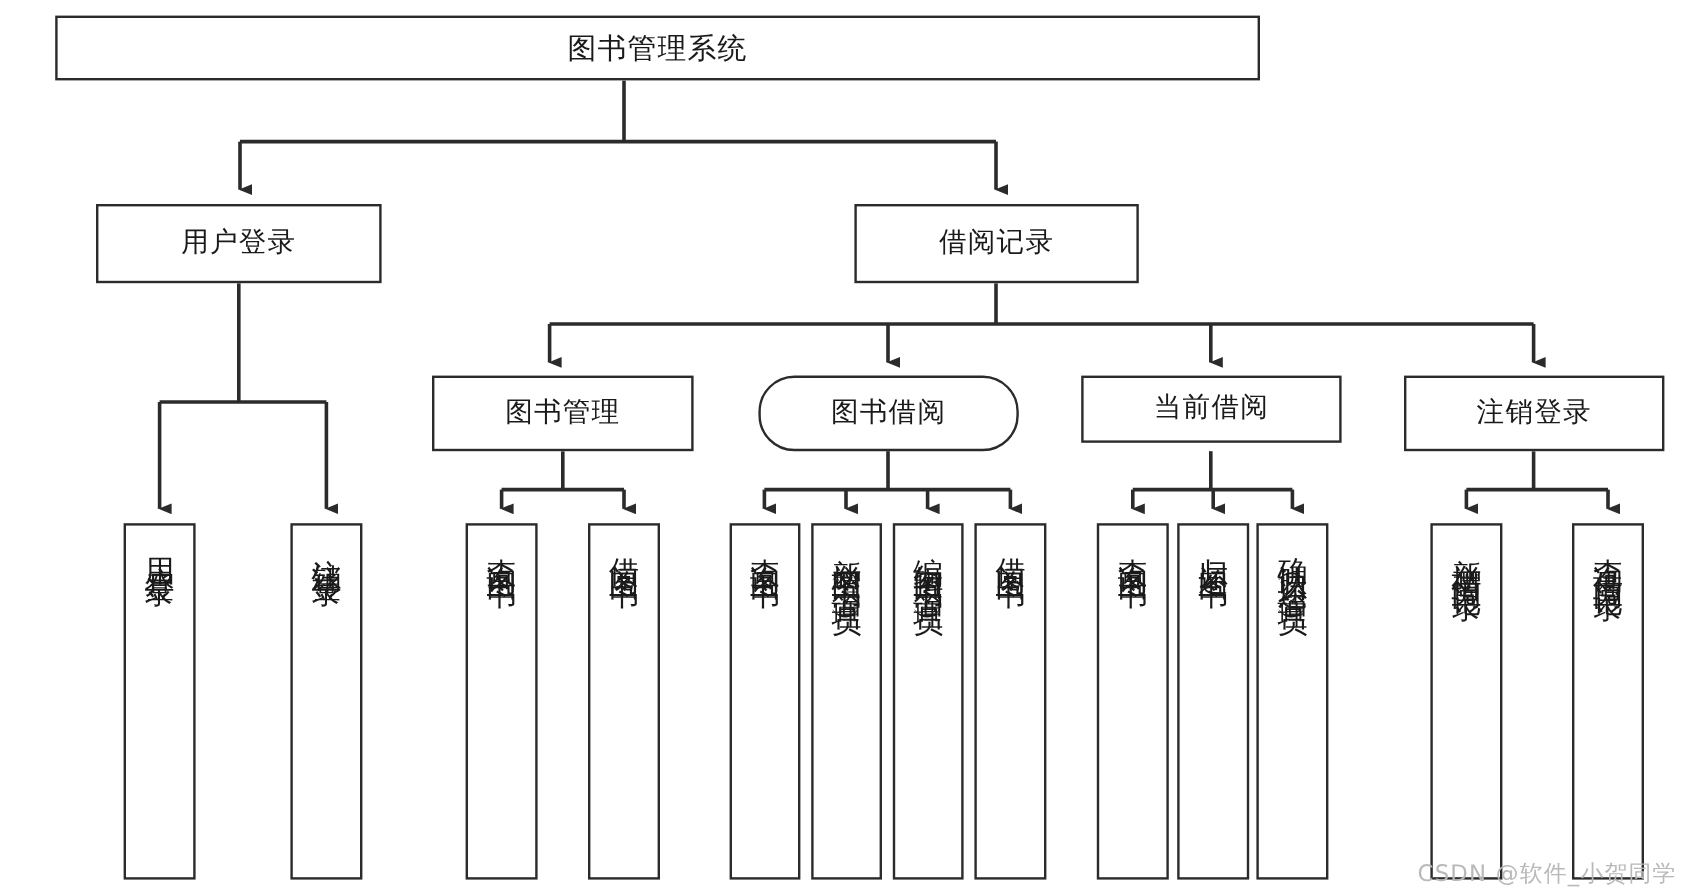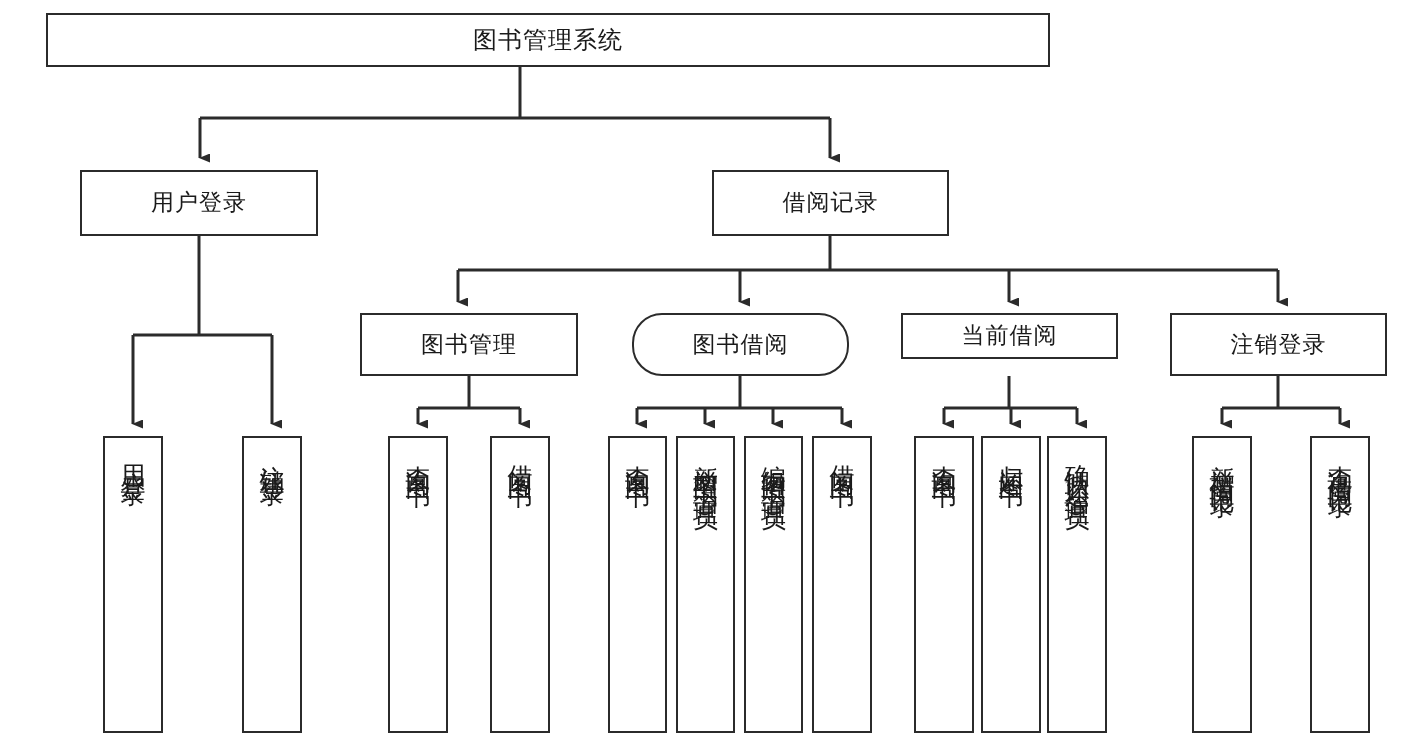--- a/index.html
+++ b/index.html
@@ -135,21 +135,21 @@
   <div class="node h" style="left:712px; top:170px; width:237px; height:66px;">
     <span class="label">借阅记录</span>
   </div>
 
   <div class="node h" style="left:360px; top:313px; width:218px; height:63px;">
     <span class="label">图书管理</span>
   </div>
   <div class="node h" style="left:632px; top:313px; width:217px; height:63px;border-radius:30px;">
     <span class="label">图书借阅</span>
   </div>
-  <div class="node h" style="left:901px; top:313px; width:217px; height:46px;">
+  <div class="node h" style="left:901px; top:313px; width:217px; height:56px;">
     <span class="label">当前借阅</span>
   </div>
   <div class="node h" style="left:1170px; top:313px; width:217px; height:63px;">
     <span class="label">注销登录</span>
   </div>
 
   <div class="node v" style="left:103px; top:436px; width:60px; height:297px;">
     <span class="label">用户登录</span>
   </div>
   <div class="node v" style="left:242px; top:436px; width:60px; height:297px;">
@@ -186,14 +186,15 @@
     <span class="label">确认归还（管理员）</span>
   </div>
 
   <div class="node v" style="left:1192px; top:436px; width:60px; height:297px;">
     <span class="label">新增借阅记录</span>
   </div>
   <div class="node v" style="left:1310px; top:436px; width:60px; height:297px;">
     <span class="label">查询借阅记录</span>
   </div>
 
+  <div class="watermark">CSDN @软件_小贺同学</div>
 
 </div>
 
 </body></html>

